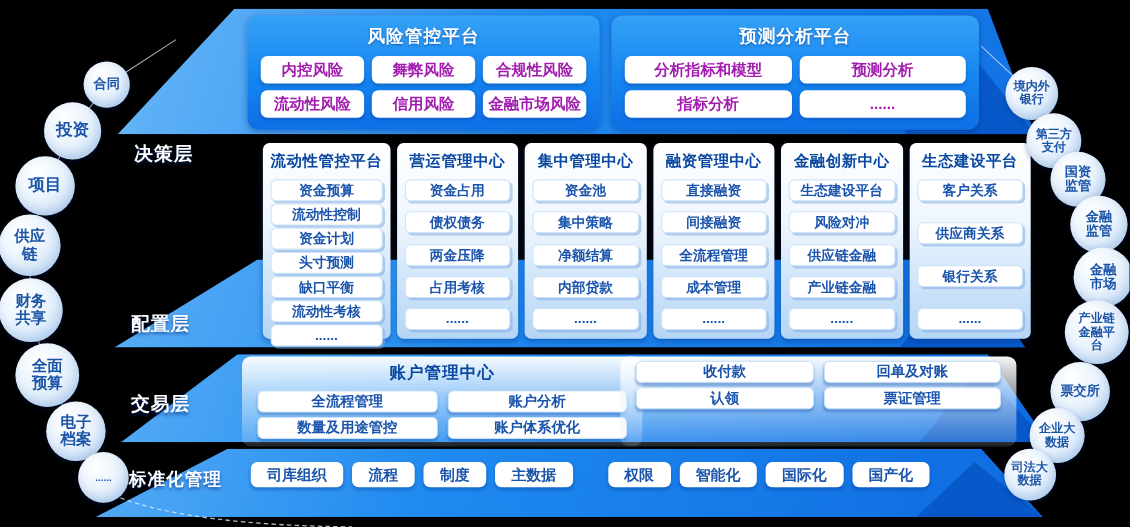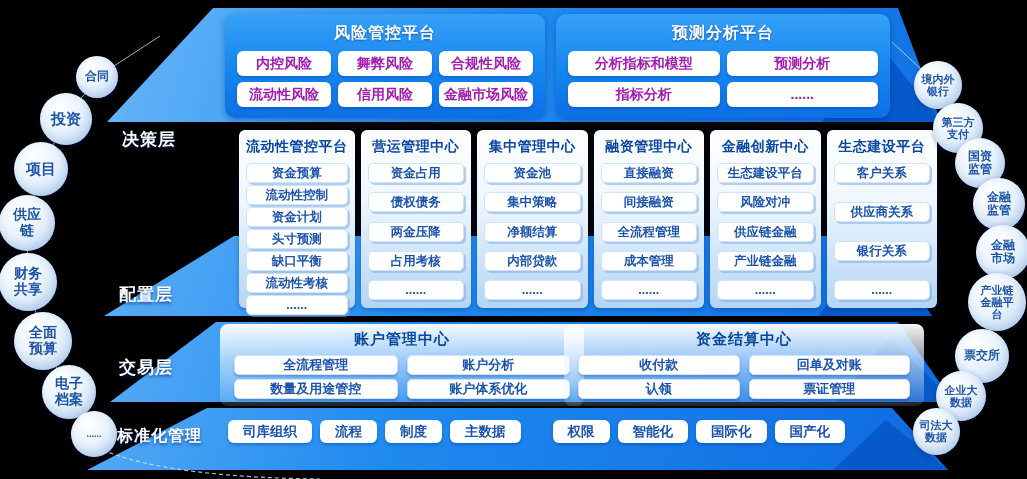--- a/index.html
+++ b/index.html
@@ -174,21 +174,20 @@
   <div class="trans" style="left:220px;top:324px;width:336px;height:72px;">
     <div class="trans-title">账户管理中心</div>
     <div class="trans-grid" id="trans-grid-0">
         <div class="tpill">全流程管理</div>
         <div class="tpill">账户分析</div>
         <div class="tpill">数量及用途管控</div>
         <div class="tpill">账户体系优化</div>
       </div>
   </div>
   <div class="trans" style="left:564px;top:324px;width:332px;height:72px;">
-    <div class="trans-title">资金结算中心</div>
     <div class="trans-grid" id="trans-grid-1">
         <div class="tpill">收付款</div>
         <div class="tpill">回单及对账</div>
         <div class="tpill">认领</div>
         <div class="tpill">票证管理</div>
       </div>
   </div>
 
   <div id="std-row">
       <div class="std-pill">司库组织</div>

